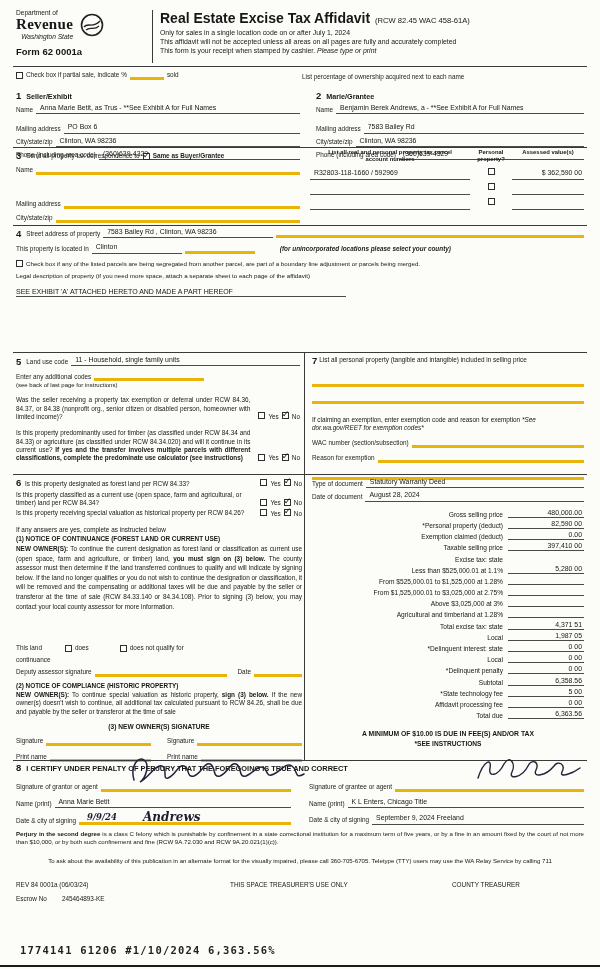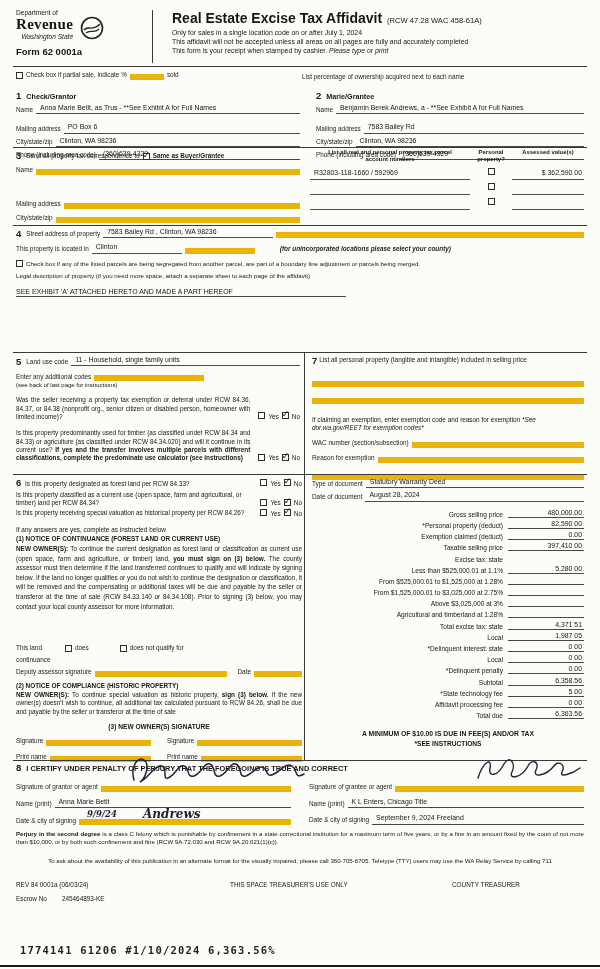--- a/index.html
+++ b/index.html
@@ -7,61 +7,61 @@
 .page{position:relative;width:600px;height:969px;margin:0 auto;background:#fcfcf9;color:#161616;font-family:"Liberation Sans","DejaVu Sans",sans-serif;overflow:hidden}
 .abs{position:absolute}
 .b{font-weight:700}
 .i{font-style:italic}
 .hline{position:absolute;left:13px;right:13px;height:0;border-top:1px solid #3a3a3a}
 .vline{position:absolute;width:0;border-left:1px solid #3a3a3a}
 .row{display:flex;align-items:flex-end;column-gap:3px}
 .lbl{font-size:6.4px;line-height:1.2;white-space:nowrap;color:#1c1c1c;padding-bottom:1px}
 .val{font-size:6.9px;line-height:1.2;border-bottom:1px solid #4a4a4a;padding:0 2px 1px 4px;white-space:nowrap}
 .fill{flex:1 1 auto;min-width:0}
-.blank{border-bottom:6px solid #eab308;height:9px}
+.blank{border-bottom:3px solid #eab308;height:9px}
 .cb{flex:none;display:inline-block;width:7px;height:7px;border:1px solid #2e2e2e;background:#fff;position:relative;margin-bottom:1px}
 .cb.checked::after{content:"\2713";position:absolute;left:-1px;top:-4px;font-size:9px;font-weight:700;color:#111}
 .yn{display:flex;align-items:center;column-gap:3px;font-size:6.4px;white-space:nowrap;flex:none;padding-bottom:1px;align-self:flex-end}
 .secnum{font-size:9.5px;font-weight:700;line-height:1;margin-right:2px}
 .sectitle{font-size:7.2px;font-weight:700}
 .q{font-size:6.4px;line-height:1.3;text-align:justify}
 .mrow{display:flex;align-items:flex-end;height:11.2px}
 .mlabel{flex:1;text-align:right;font-size:6.6px;white-space:nowrap;padding-right:5px}
 .mval{flex:none;width:76px;border-bottom:1px solid #4a4a4a;text-align:right;font-size:6.9px;padding:0 2px 1px 0;min-height:9px}
 .mval.nob{border-bottom:none}
 .hand{font-family:"DejaVu Serif",serif;font-style:italic;font-weight:700;color:#1d1d30}
 .mono{font-family:"DejaVu Sans Mono",monospace}
 </style>
 </head>
 <body>
 
 <div class="page">
 
   <div class="abs" style="left:16px;top:9px;width:132px">
-    <div style="display:flex;align-items:flex-end">
+    <div style="display:flex;align-items:center">
       <div>
         <div style="font-size:6.6px">Department of</div>
         <div style="font-family:'Liberation Serif',serif;font-weight:700;font-size:15px;letter-spacing:.3px">Revenue</div>
         <div class="i" style="font-size:6.6px;text-align:right">Washington State</div>
       </div>
       <svg width="24" height="24" viewBox="0 0 24 24" style="margin-left:7px;margin-top:1px">
         <circle cx="12" cy="12" r="10.5" fill="none" stroke="#222" stroke-width="1.6"></circle>
         <path d="M4 14 C8 9 12 16 20 8" fill="none" stroke="#222" stroke-width="1.4"></path>
         <path d="M6 17 C10 13 14 18 19 13" fill="none" stroke="#222" stroke-width="1.1"></path>
       </svg>
     </div>
     <div class="b" style="font-size:9.5px;margin-top:6px">Form 62 0001a</div>
   </div>
 
   <div class="vline" style="left:152px;top:10px;height:53px"></div>
 
-  <div class="abs" style="left:172px;top:10px;width:424px">
+  <div class="abs" style="left:160px;top:10px;width:424px">
     <div style="display:flex;align-items:baseline;column-gap:5px">
       <span class="b" style="font-size:14px">Real Estate Excise Tax Affidavit</span>
-      <span style="font-size:7.6px">(RCW 47.28 WAC 458-61A)</span>
+      <span style="font-size:7.6px">(RCW 82.45 WAC 458-61A)</span>
     </div>
     <div style="font-size:6.9px;margin-top:3px">Only for sales in a single location code on or after July 1, 2024</div>
     <div style="font-size:6.9px;margin-top:2px">This affidavit will not be accepted unless all areas on all pages are fully and accurately completed</div>
     <div style="font-size:6.9px;margin-top:2px">
       <span>This form is your receipt when stamped by cashier.</span>
       <span class="i">Please type or print</span>
     </div>
   </div>
 
   <div class="hline" style="top:66px"></div>
@@ -70,21 +70,21 @@
     <span class="cb"></span>
     <span class="lbl">Check box if partial sale, indicate %</span>
     <span class="blank" style="width:34px"></span>
     <span class="lbl">sold</span>
   </div>
   <div class="abs lbl" style="left:302px;top:73px">List percentage of ownership acquired next to each name</div>
 
   <div class="abs" style="left:16px;top:91px;width:284px">
     <div class="row" style="align-items:baseline">
       <span class="secnum">1</span>
-      <span class="sectitle">Check/Grantor</span>
+      <span class="sectitle">Seller/Exhibit</span>
     </div>
     <div class="row" style="margin-top:3px">
       <span class="lbl">Name</span>
       <span class="val fill">Anna Marie Betit, as Trus - **See Exhibit A for Full Names</span>
     </div>
     <div class="row" style="margin-top:9px">
       <span class="lbl">Mailing address</span>
       <span class="val fill">PO Box 6</span>
     </div>
     <div class="row" style="margin-top:3px">

